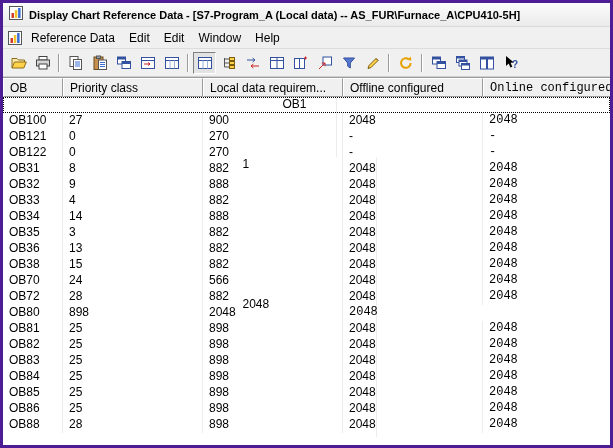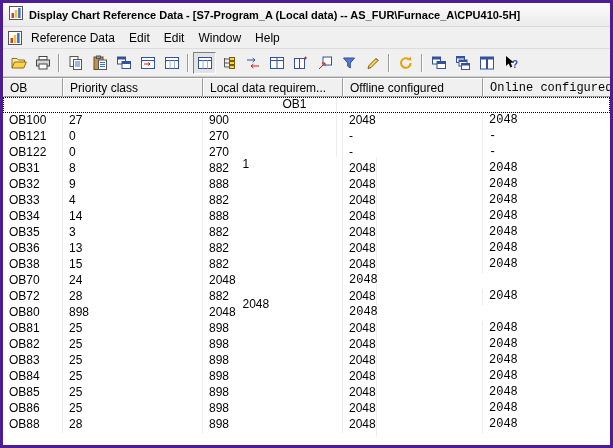--- a/index.html
+++ b/index.html
@@ -302,20 +302,21 @@
         <div class="grid-row">
           <div class="cell col-0">OB38</div>
           <div class="cell col-1">15</div>
           <div class="cell col-2">882</div>
           <div class="cell col-3">2048</div>
           <div class="cell col-4">2048</div>
         </div>
         <div class="grid-row">
           <div class="cell col-0">OB70</div>
           <div class="cell col-1">24</div>
+          <div class="cell col-2">566</div>
           <div class="cell col-3">2048</div>
           <div class="cell col-4">2048</div>
         </div>
         <div class="grid-row">
           <div class="cell col-0">OB72</div>
           <div class="cell col-1">28</div>
           <div class="cell col-2">882</div>
           <div class="cell col-3">2048</div>
           <div class="cell col-4">2048</div>
         </div>

